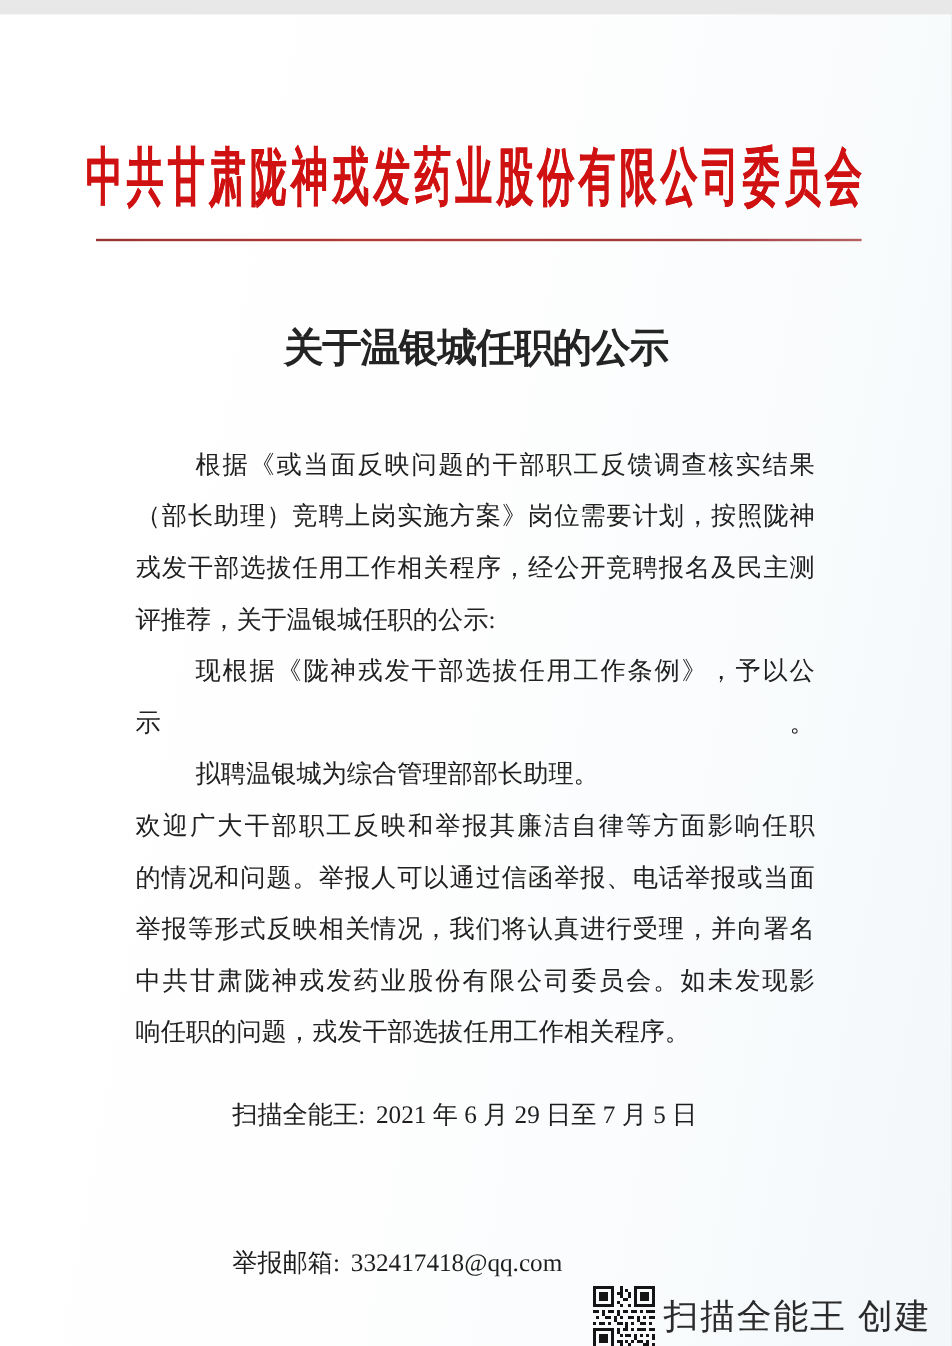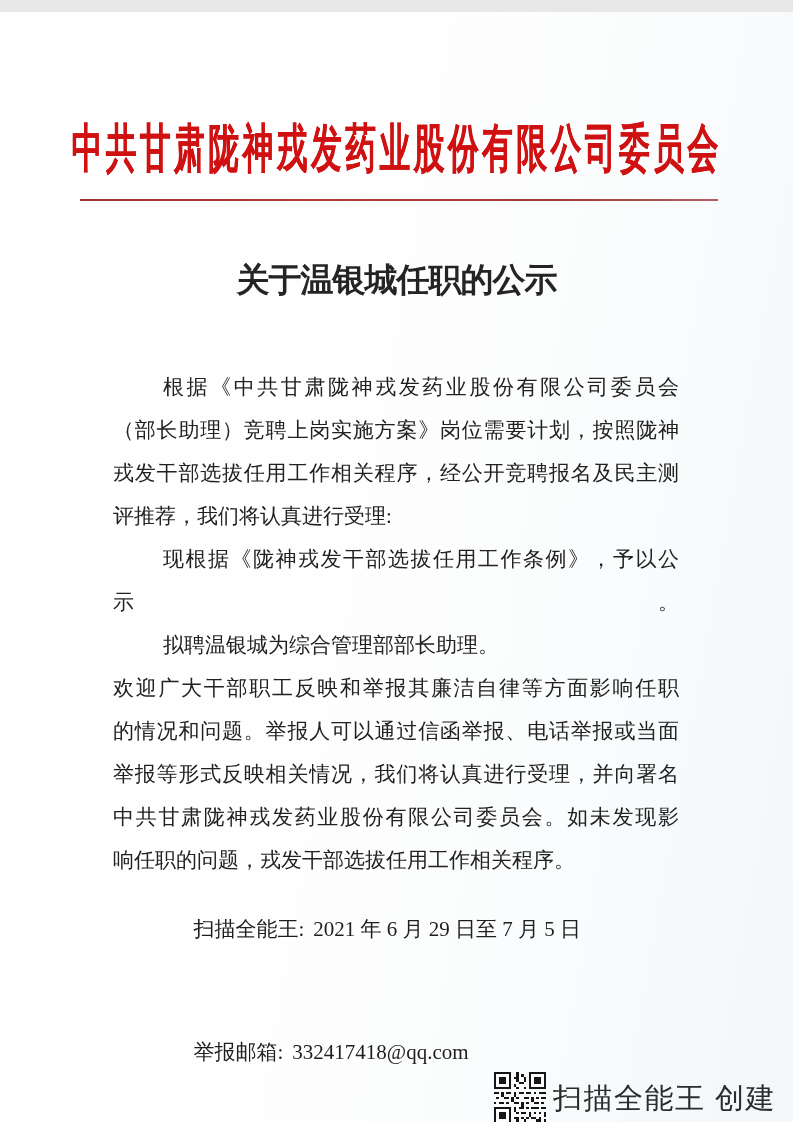--- a/index.html
+++ b/index.html
@@ -43,21 +43,21 @@
     top: 187px;
     left: 80px;
     width: 638px;
     height: 2px;
     background: linear-gradient(to right, #9a3333, #b13a34 35%, #a03a3a 75%, #b56060);
   }
 
   
   .doc-title {
     position: absolute;
-    top: 247px;
+    top: 258px;
     left: 0;
     width: 793px;
     text-align: center;
     font-size: 33px;
     line-height: 42px;
     font-weight: bold;
     letter-spacing: -1px;
     color: #242424;
   }
 
@@ -123,24 +123,24 @@
 
   <div class="letterhead">
     <span class="org-name">中共甘肃陇神戎发药业股份有限公司委员会</span>
   </div>
 
   <div class="red-rule"></div>
 
   <div class="doc-title">关于温银城任职的公示</div>
 
   <div class="body-text">
-    <div class="body-line indent justify">根据《中共甘肃陇神戎发药业股份有限公司委员会</div>
+    <div class="body-line indent justify">根据《或当面反映问题的干部职工反馈调查核实结果</div>
     <div class="body-line justify">（部长助理）竞聘上岗实施方案》岗位需要计划，按照陇神</div>
     <div class="body-line justify">戎发干部选拔任用工作相关程序，经公开竞聘报名及民主测</div>
-    <div class="body-line">评推荐，我们将认真进行受理:</div>
+    <div class="body-line">评推荐，关于温银城任职的公示:</div>
     <div class="body-line indent justify">现根据《陇神戎发干部选拔任用工作条例》，予以公示。</div>
     <div class="body-line indent">拟聘温银城为综合管理部部长助理。</div>
     <div class="body-line justify">欢迎广大干部职工反映和举报其廉洁自律等方面影响任职</div>
     <div class="body-line justify">的情况和问题。举报人可以通过信函举报、电话举报或当面</div>
     <div class="body-line justify">举报等形式反映相关情况，我们将认真进行受理，并向署名</div>
     <div class="body-line justify">中共甘肃陇神戎发药业股份有限公司委员会。如未发现影</div>
     <div class="body-line">响任职的问题，戎发干部选拔任用工作相关程序。</div>
   </div>
 
   <div class="contact">

